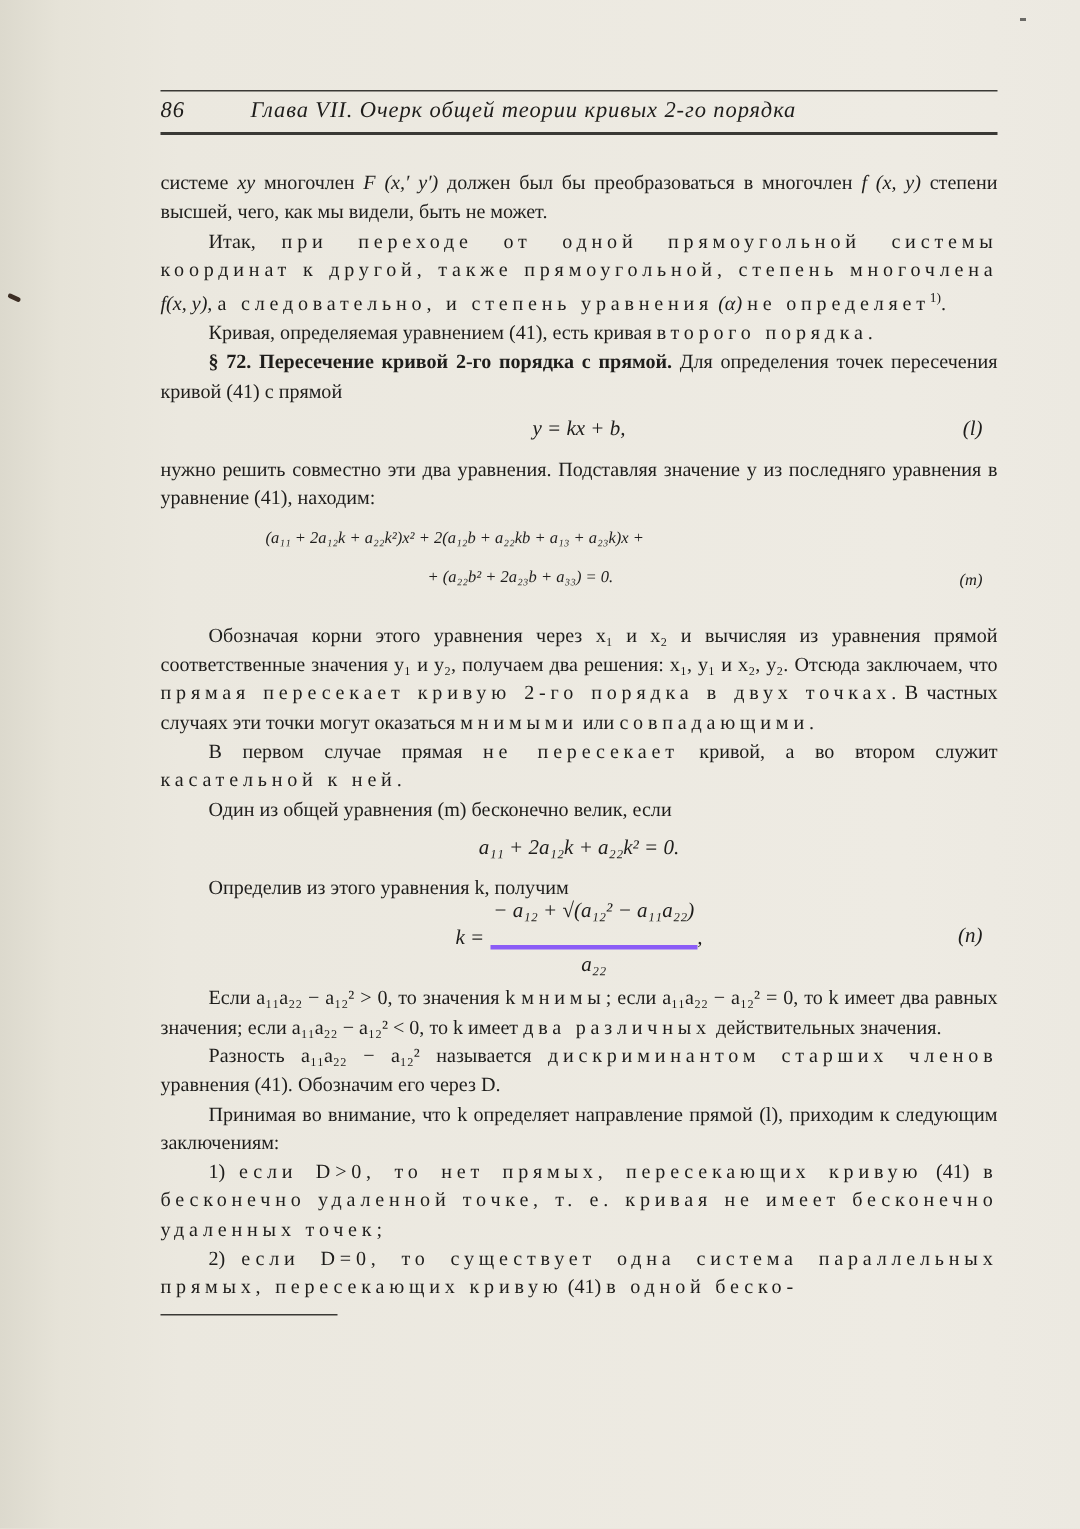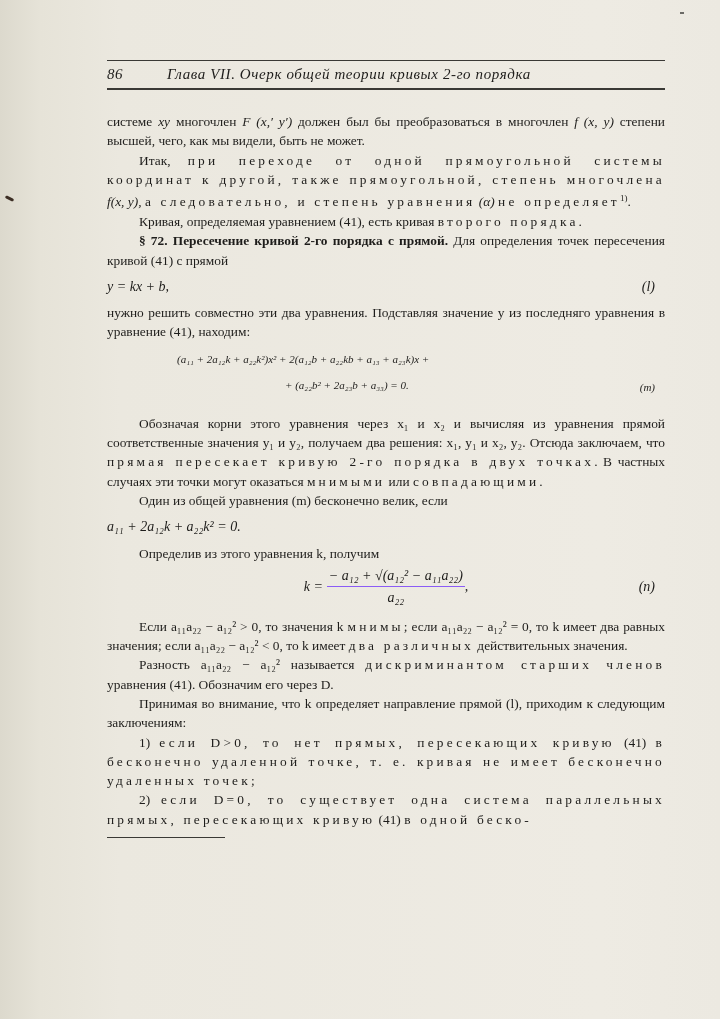--- a/index.html
+++ b/index.html
@@ -17,29 +17,29 @@
   .rule.bottom { margin-top: 4px; border-top-width: 2px; }
   .running-head { display: flex; align-items: baseline; font-style: italic; font-size: 15px; letter-spacing: 0.6px; height: 18px; }
   .running-head .pageno { width: 60px; }
   .running-head .title { flex: 1; text-align: left; padding-right: 20px; }
   .body { margin-top: 22px; font-size: 13.4px; line-height: 19.3px; text-align: justify; }
   .body p { margin: 0; }
   .ind { text-indent: 32px; }
   .sp { letter-spacing: 3.2px; }
   .it { font-style: italic; }
   .b { font-weight: bold; }
-  .eq { position: relative; text-align: left; font-style: italic; font-size: 14px; margin: 7px 0; }
+  .eq { position: relative; text-align: center; font-style: italic; font-size: 14px; margin: 7px 0; }
   .eq .tag { position: absolute; right: 10px; top: 0; }
   .eq-block { position: relative; font-style: italic; font-size: 11px; margin: 8px 0 16px; }
   .eq-block .l1 { padding-left: 70px; height: 26px; }
   .eq-block .l2 { padding-left: 178px; height: 22px; }
   .eq-block .tag { position: absolute; right: 10px; bottom: 0; }
   .frac-eq { position: relative; display: flex; justify-content: center; align-items: center; font-style: italic; font-size: 14px; margin: 4px 0 10px; height: 40px; }
   .frac { display: inline-flex; flex-direction: column; align-items: center; margin-left: 4px; }
-  .frac .num { border-bottom: 1px solid #8b5cf6; padding: 0 2px 1px; }
+  .frac .num { border-bottom: 3px solid #8b5cf6; padding: 0 2px 13px; }
   .frac .den { padding-top: 1px; }
   .frac-eq .tag { position: absolute; right: 10px; top: 10px; }
   sub, sup { font-size: 9px; }
   .footrule { width: 118px; border-top: 1px solid #3a3935; margin: 8px 0 10px; }
   .foot { font-size: 12.3px; line-height: 18px; }
   .foot .ind { text-indent: 28px; }
   .mark { position: absolute; left: 5px; top: 197px; width: 9px; height: 3px; background: #3d2f25; transform: rotate(25deg); border-radius: 2px; }
   .corner-dot { position: absolute; left: 680px; top: 12px; width: 4px; height: 2px; background: #6b6a66; }
 </style>
 </head>
@@ -73,20 +73,21 @@
     <p><span>нужно решить совместно эти два уравнения. Подставляя значение y из последняго уравнения в уравнение (41), находим:</span></p>
 
     <div class="eq-block">
       <div class="l1">(a₁₁ + 2a₁₂k + a₂₂k²)x² + 2(a₁₂b + a₂₂kb + a₁₃ + a₂₃k)x +</div>
       <div class="l2">+ (a₂₂b² + 2a₂₃b + a₃₃) = 0.</div>
       <span class="tag">(m)</span>
     </div>
 
     <p class="ind"><span>Обозначая корни этого уравнения через x₁ и x₂ и вычисляя из уравнения прямой соответственные значения y₁ и y₂, получаем два решения: x₁, y₁ и x₂, y₂. Отсюда заключаем, что </span><span class="sp">прямая пересекает кривую 2-го порядка в двух точках</span><span>. В частных случаях эти точки могут оказаться </span><span class="sp">мнимыми</span><span> или </span><span class="sp">совпадающими</span><span>.</span></p>
 
+    <p class="ind"><span>В первом случае прямая </span><span class="sp">не пересекает</span><span> кривой, а во втором служит </span><span class="sp">касательной к ней</span><span>.</span></p>
 
     <p class="ind"><span>Один из общей уравнения (m) бесконечно велик, если</span></p>
 
     <div class="eq">
       <span>a₁₁ + 2a₁₂k + a₂₂k² = 0.</span>
     </div>
 
     <p class="ind"><span>Определив из этого уравнения k, получим</span></p>
 
     <div class="frac-eq">

